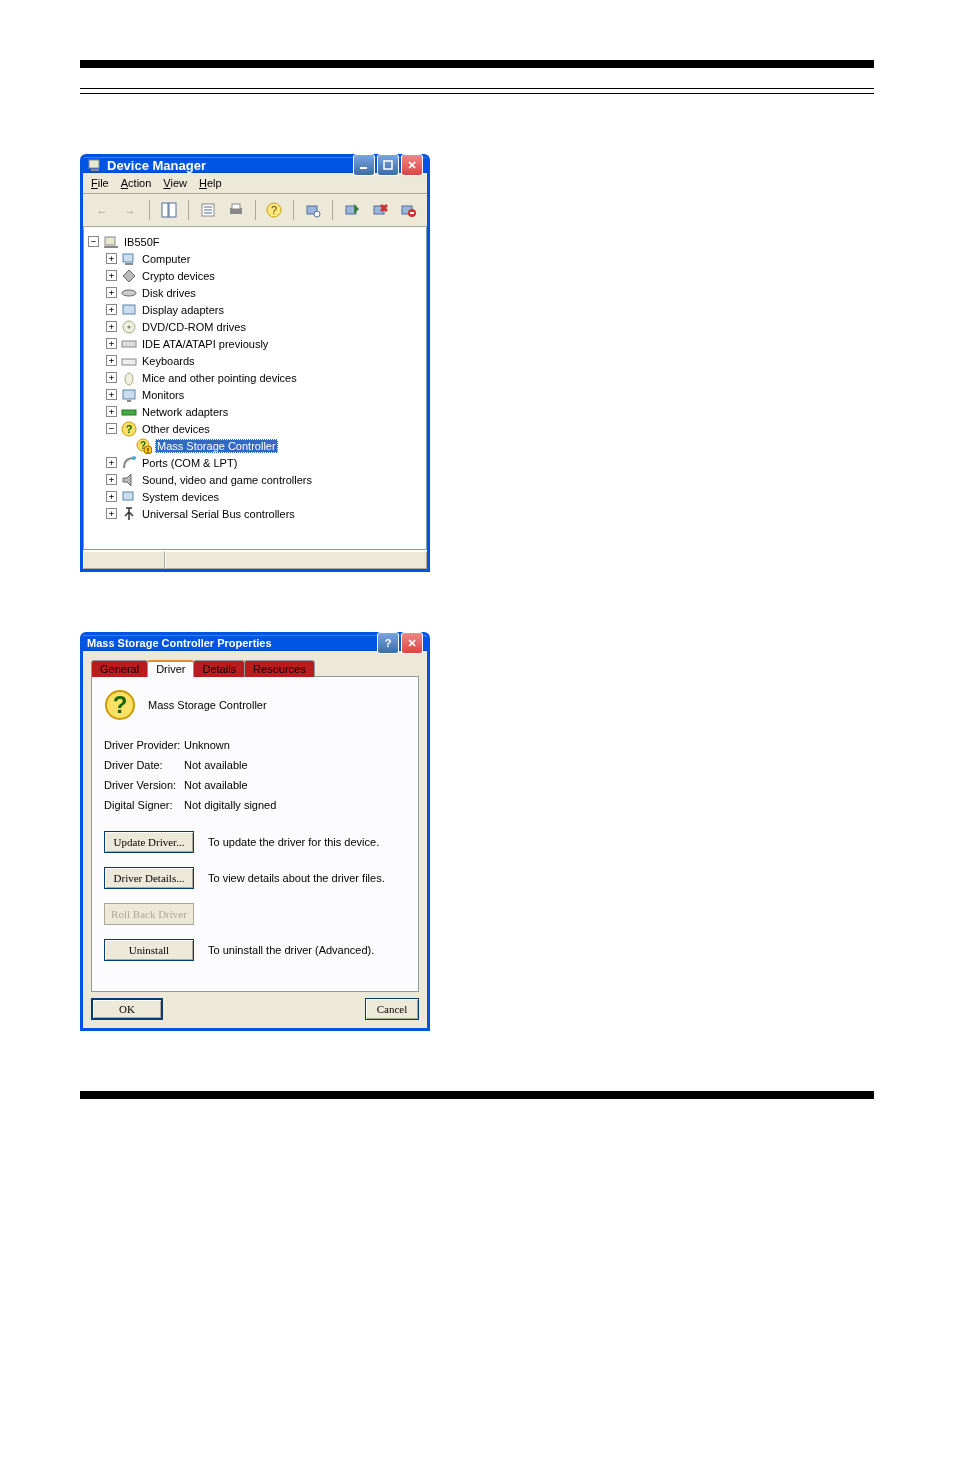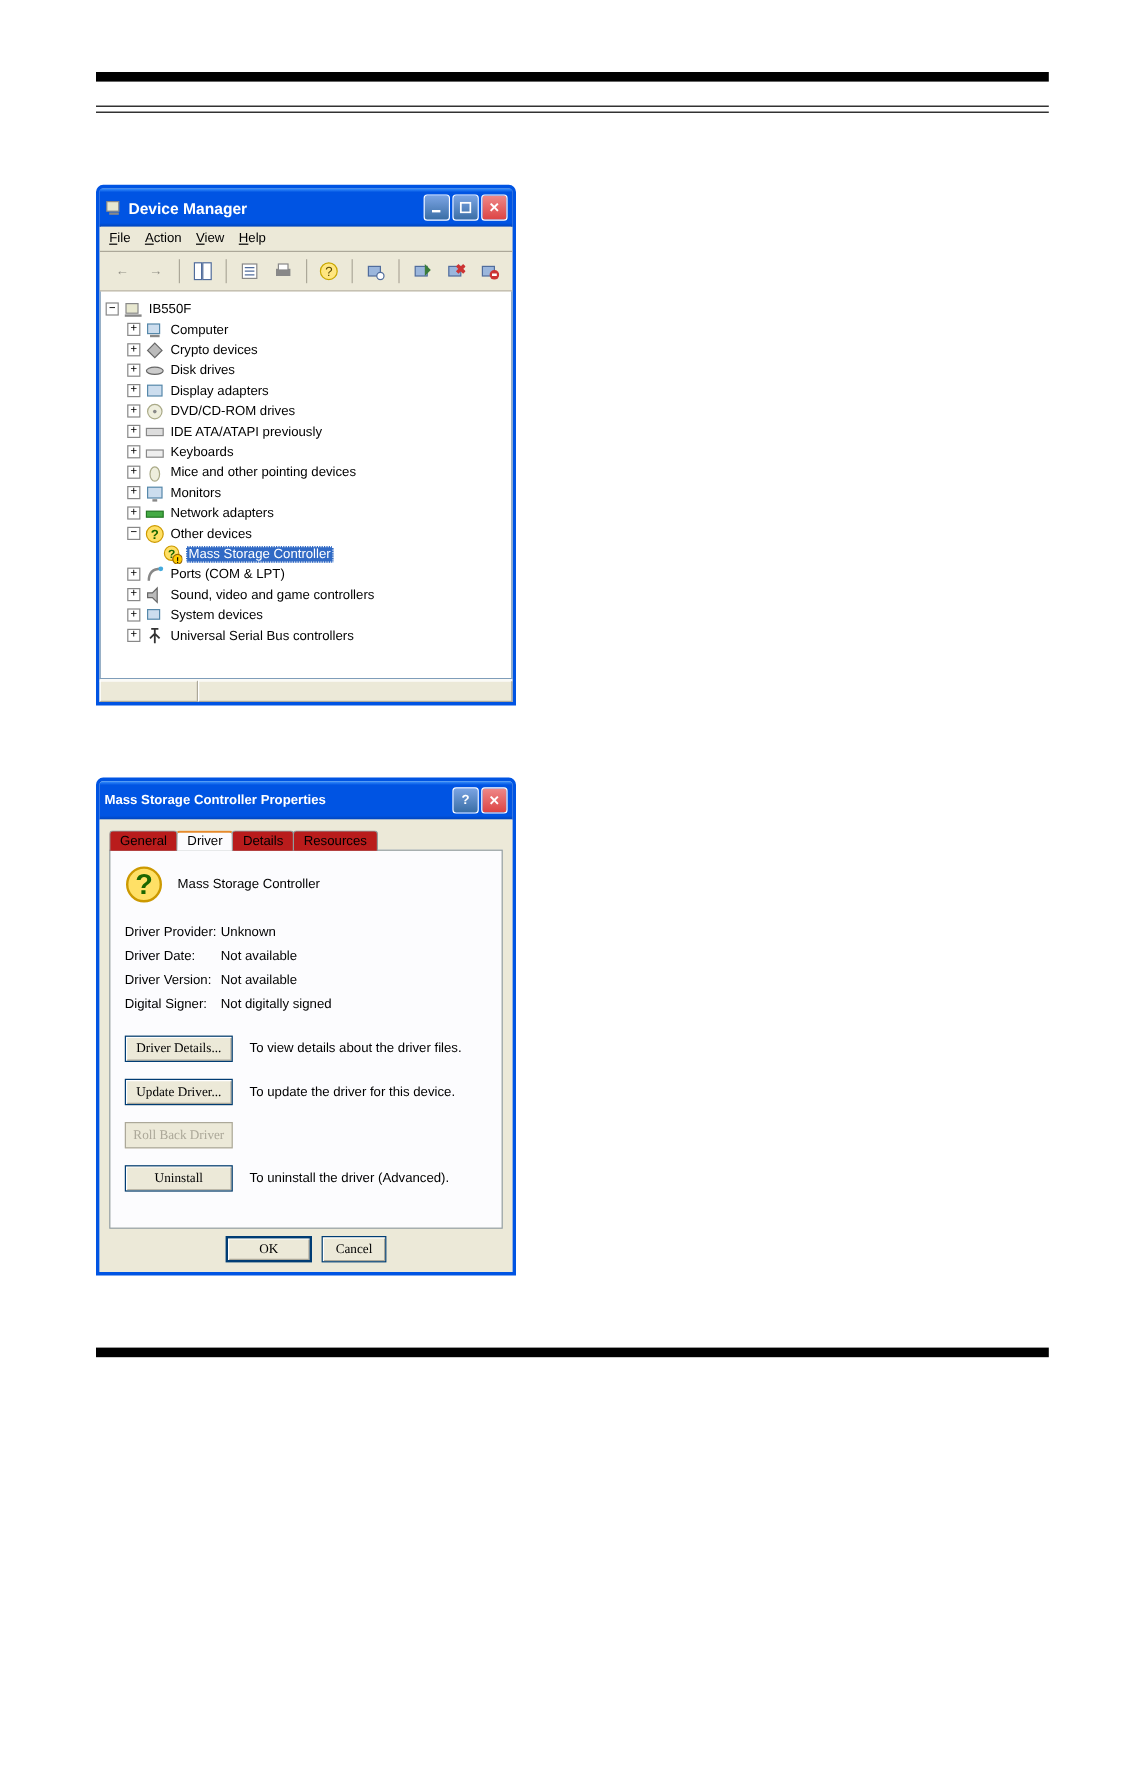--- a/index.html
+++ b/index.html
@@ -1,21 +1,21 @@
 <!DOCTYPE html>
 <html><head>
 <meta charset="utf-8">
 <style>
 body{margin:0;background:#fff;font-family:Tahoma,Arial,sans-serif;font-size:11px;color:#000;width:954px}
 .page{padding:0 80px 40px}
 .hr-thick{height:8px;background:#000;margin:60px 0 20px}
 .hr-thin{height:1px;background:#000;margin:0 0 4px}
 .hr-bot{height:8px;background:#000;margin:60px 0}
 .win{border:3px solid #0054e3;border-radius:6px 6px 0 0;background:#ece9d8;width:344px;margin:20px 0 60px 0;box-shadow:0 0 0 1px #003399 inset}
-.titlebar{background:linear-gradient(#3a93ff,#0054e3 10%,#0054e3 90%,#0043ba);color:#fff;height:32px;display:flex;align-items:center;padding:0 4px;border-radius:3px 3px 0 0}
+.titlebar{background:linear-gradient(#3a93ff,#0054e3 10%,#0054e3 90%,#0043ba);color:#fff;height:16px;display:flex;align-items:center;padding:0 4px;border-radius:3px 3px 0 0}
 .ticon{width:16px;height:16px;display:flex;align-items:center;justify-content:center;margin-right:4px}
 .ttext{font-weight:bold;flex:1;font-size:13px}
 .tbtns{display:flex;gap:2px}
 .tbtn{width:20px;height:20px;border:1px solid #fff;border-radius:3px;display:flex;align-items:center;justify-content:center;font-weight:bold;font-size:11px;font-family:Arial}
 .tbtn.min{background:linear-gradient(#7ba4e3,#3a6ea5);color:#fff}
 .tbtn.max{background:linear-gradient(#7ba4e3,#3a6ea5);color:#fff}
 .tbtn.close{background:linear-gradient(#e88,#d44);color:#fff}
 .tbtn.help{background:linear-gradient(#7ba4e3,#3a6ea5);color:#fff}
 .menubar{background:#ece9d8;padding:4px 8px;display:flex;gap:12px;border-bottom:1px solid #aca899}
 .menubar span{cursor:default}
@@ -44,21 +44,21 @@
 .dev-header{display:flex;align-items:center;gap:12px;margin-bottom:18px}
 .qicon{width:32px;height:32px}
 .info-grid{margin-bottom:20px}
 .info-row{display:flex;margin-bottom:8px;font-size:11px}
 .info-label{width:80px}
 .btn-row{display:flex;align-items:center;margin-bottom:14px}
 .wbtn{width:90px;height:22px;background:#ece9d8;border:1px solid #003c74;font-size:11px;font-family:Tahoma;cursor:default;box-shadow:inset 1px 1px 0 #fff,inset -1px -1px 0 #aca899}
 .wbtn.disabled{color:#aca899;border-color:#aca899;box-shadow:none}
 .wbtn.default{border:2px solid #003c74}
 .btn-desc{margin-left:14px;font-size:11px;flex:1;line-height:1.3}
-.dlg-footer{display:flex;justify-content:center;gap:8px;padding:6px 0 0}
+.dlg-footer{display:flex;justify-content:space-between;gap:8px;padding:6px 0 0}
 </style>
 </head>
 <body>
 
 <div class="page">
 <div class="hr-thick"></div>
 <div class="hr-thin"></div>
 <div class="hr-thin" style="margin-bottom:60px"></div>
 
 <div class="win">
@@ -373,26 +373,26 @@
         <div class="info-row">
               <span class="info-label">Driver Version:</span>
               <span>Not available</span>
             </div>
         <div class="info-row">
               <span class="info-label">Digital Signer:</span>
               <span>Not digitally signed</span>
             </div>
       </div>
       <div class="btn-row">
+            <button class="wbtn">U<span class="ul">p</span>date Driver...</button>
+            <span class="btn-desc">To update the driver for this device.</span>
+          </div>
+      <div class="btn-row">
             <button class="wbtn"><span class="ul">D</span>river Details...</button>
             <span class="btn-desc">To view details about the driver files.</span>
-          </div>
-      <div class="btn-row">
-            <button class="wbtn">U<span class="ul">p</span>date Driver...</button>
-            <span class="btn-desc">To update the driver for this device.</span>
           </div>
       <div class="btn-row">
             <button class="wbtn disabled"><span class="ul">R</span>oll Back Driver</button>
           </div>
       <div class="btn-row">
             <button class="wbtn"><span class="ul">U</span>ninstall</button>
             <span class="btn-desc">To uninstall the driver (Advanced).</span>
           </div>
     </div>
     <div class="dlg-footer">

